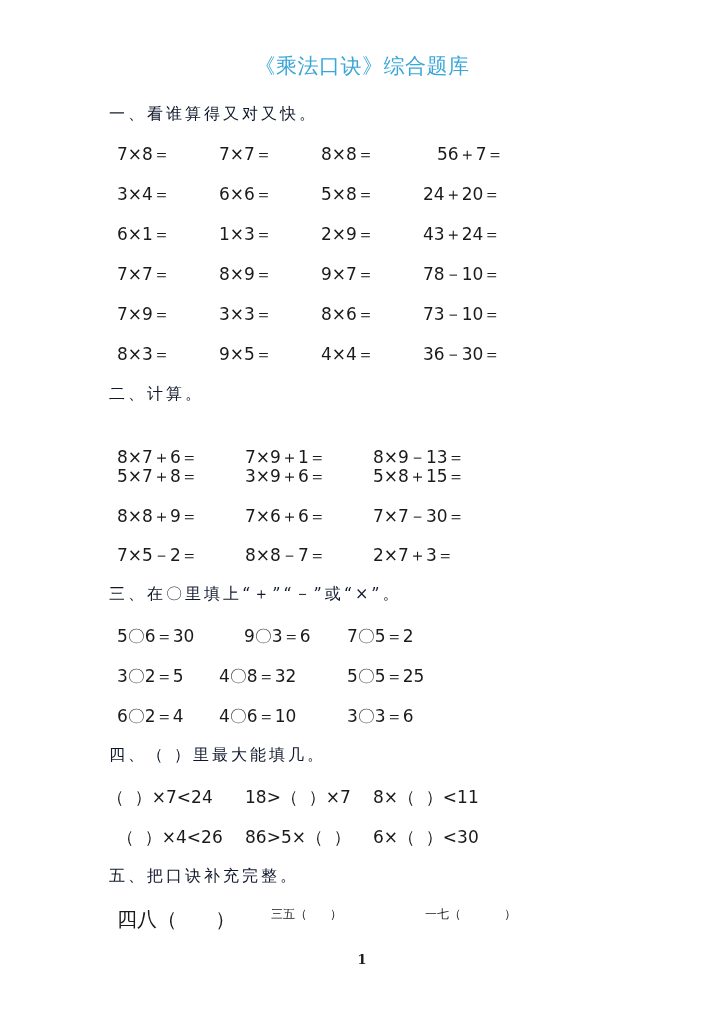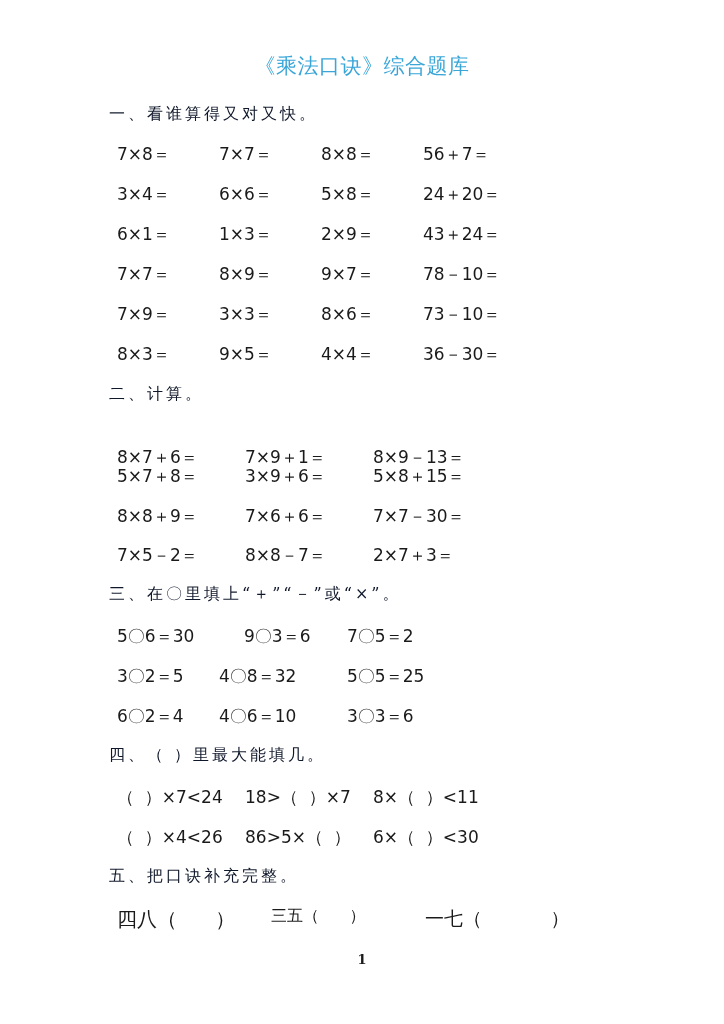--- a/index.html
+++ b/index.html
@@ -18,21 +18,21 @@
 </head>
 <body>
 
 <div class="title">《乘法口诀》综合题库</div>
 
 <div class="heading" style="top:104px">一、看谁算得又对又快。</div>
 <div class="row" style="top:143px">
   <span class="cell" style="left:109px">7×8＝</span>
   <span class="cell" style="left:211px">7×7＝</span>
   <span class="cell" style="left:313px">8×8＝</span>
-  <span class="cell" style="left:415px">56＋7＝</span>
+  <span class="cell" style="left:429px">56＋7＝</span>
 </div>
 <div class="row" style="top:183px">
   <span class="cell" style="left:109px">3×4＝</span>
   <span class="cell" style="left:211px">6×6＝</span>
   <span class="cell" style="left:313px">5×8＝</span>
   <span class="cell" style="left:415px">24＋20＝</span>
 </div>
 <div class="row" style="top:223px">
   <span class="cell" style="left:109px">6×1＝</span>
   <span class="cell" style="left:211px">1×3＝</span>
@@ -92,30 +92,30 @@
   <span class="cell" style="left:339px">5〇5＝25</span>
 </div>
 <div class="row" style="top:705px">
   <span class="cell" style="left:109px">6〇2＝4</span>
   <span class="cell" style="left:211px">4〇6＝10</span>
   <span class="cell" style="left:339px">3〇3＝6</span>
 </div>
 
 <div class="heading" style="top:745px">四、（  ）里最大能填几。</div>
 <div class="row" style="top:786px">
-  <span class="cell" style="left:109px">（  ）×7&lt;24</span>
+  <span class="cell" style="left:99px">（  ）×7&lt;24</span>
   <span class="cell" style="left:237px">18&gt;（  ）×7</span>
   <span class="cell" style="left:365px">8×（  ）&lt;11</span>
 </div>
 <div class="row" style="top:826px">
   <span class="cell" style="left:109px">（  ）×4&lt;26</span>
   <span class="cell" style="left:237px">86&gt;5×（  ）</span>
   <span class="cell" style="left:365px">6×（  ）&lt;30</span>
 </div>
 
 <div class="heading" style="top:866px">五、把口诀补充完整。</div>
 <div class="row" style="top:906px">
   <span class="cell" style="left:109px; font-family:'DejaVu Serif', serif; font-size:20px">四八（      ）</span>
-  <span class="cell" style="left:263px; font-family:'DejaVu Serif', serif; font-size:16px">三五（      ）</span>
-  <span class="cell" style="left:417px; font-family:Liberation Mono, monospace; font-size:19px">一七（      ）</span>
+  <span class="cell" style="left:263px; font-family:'DejaVu Serif', serif; font-size:12px">三五（      ）</span>
+  <span class="cell" style="left:417px; font-family:Liberation Mono, monospace; font-size:12px">一七（      ）</span>
 </div>
 
 <div class="page-num">1</div>
 
 </body></html>

